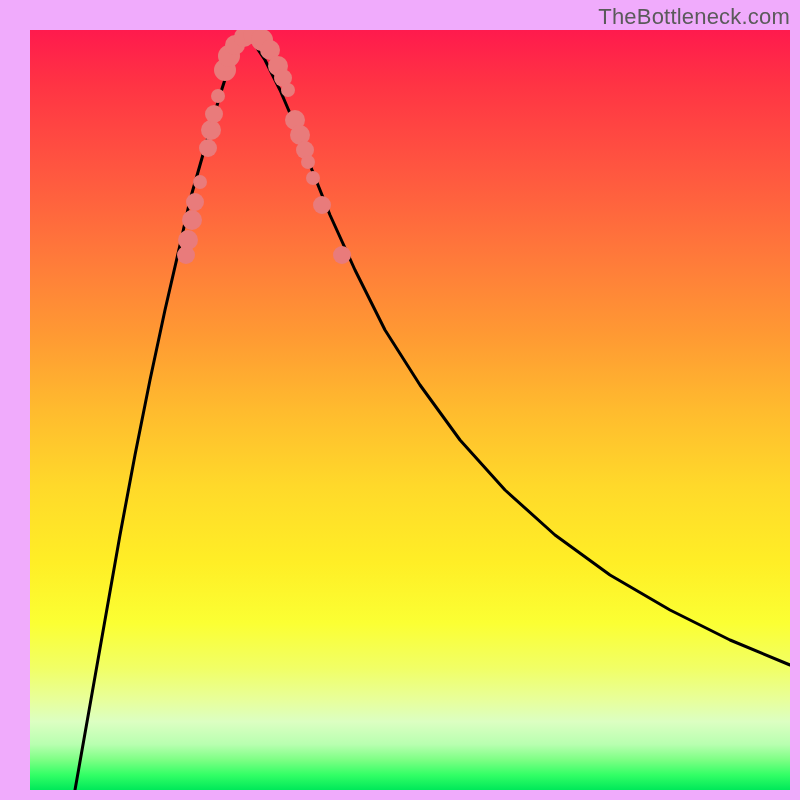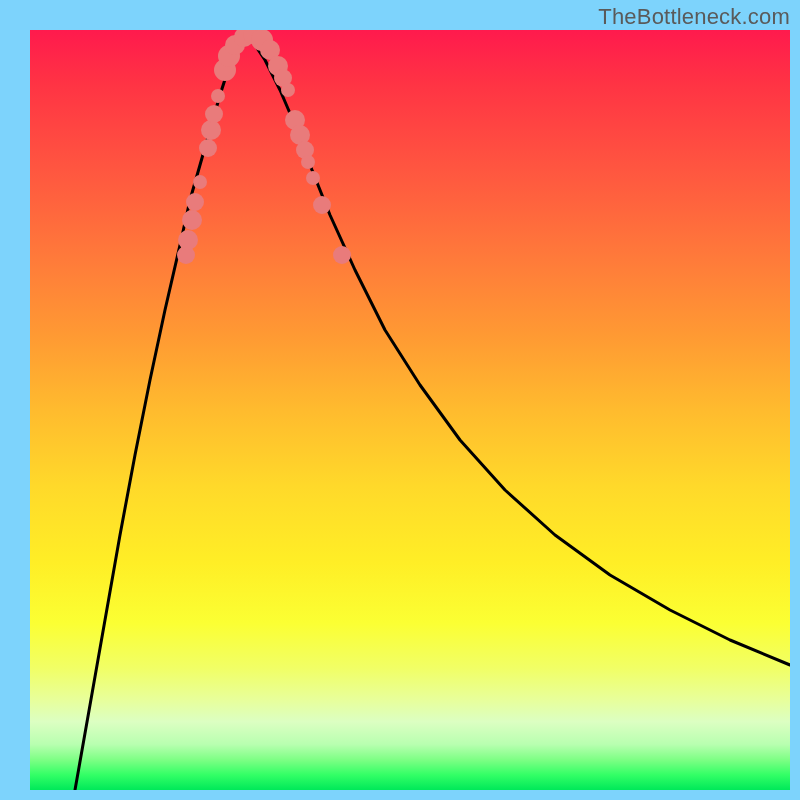--- a/index.html
+++ b/index.html
@@ -7,21 +7,21 @@
     padding: 0;
     width: 800px;
     height: 800px;
     background: #000;
     overflow: hidden;
     font-family: Arial, Helvetica, sans-serif;
   }
   .frame {
     position: absolute;
     inset: 0;
-    background: #7dd3fc;
+    background: #f0abfc;
   }
   .plot-area {
     position: absolute;
     left: 30px;
     top: 30px;
     width: 760px;
     height: 760px;
     overflow: hidden;
   }
   .gradient-bg {

